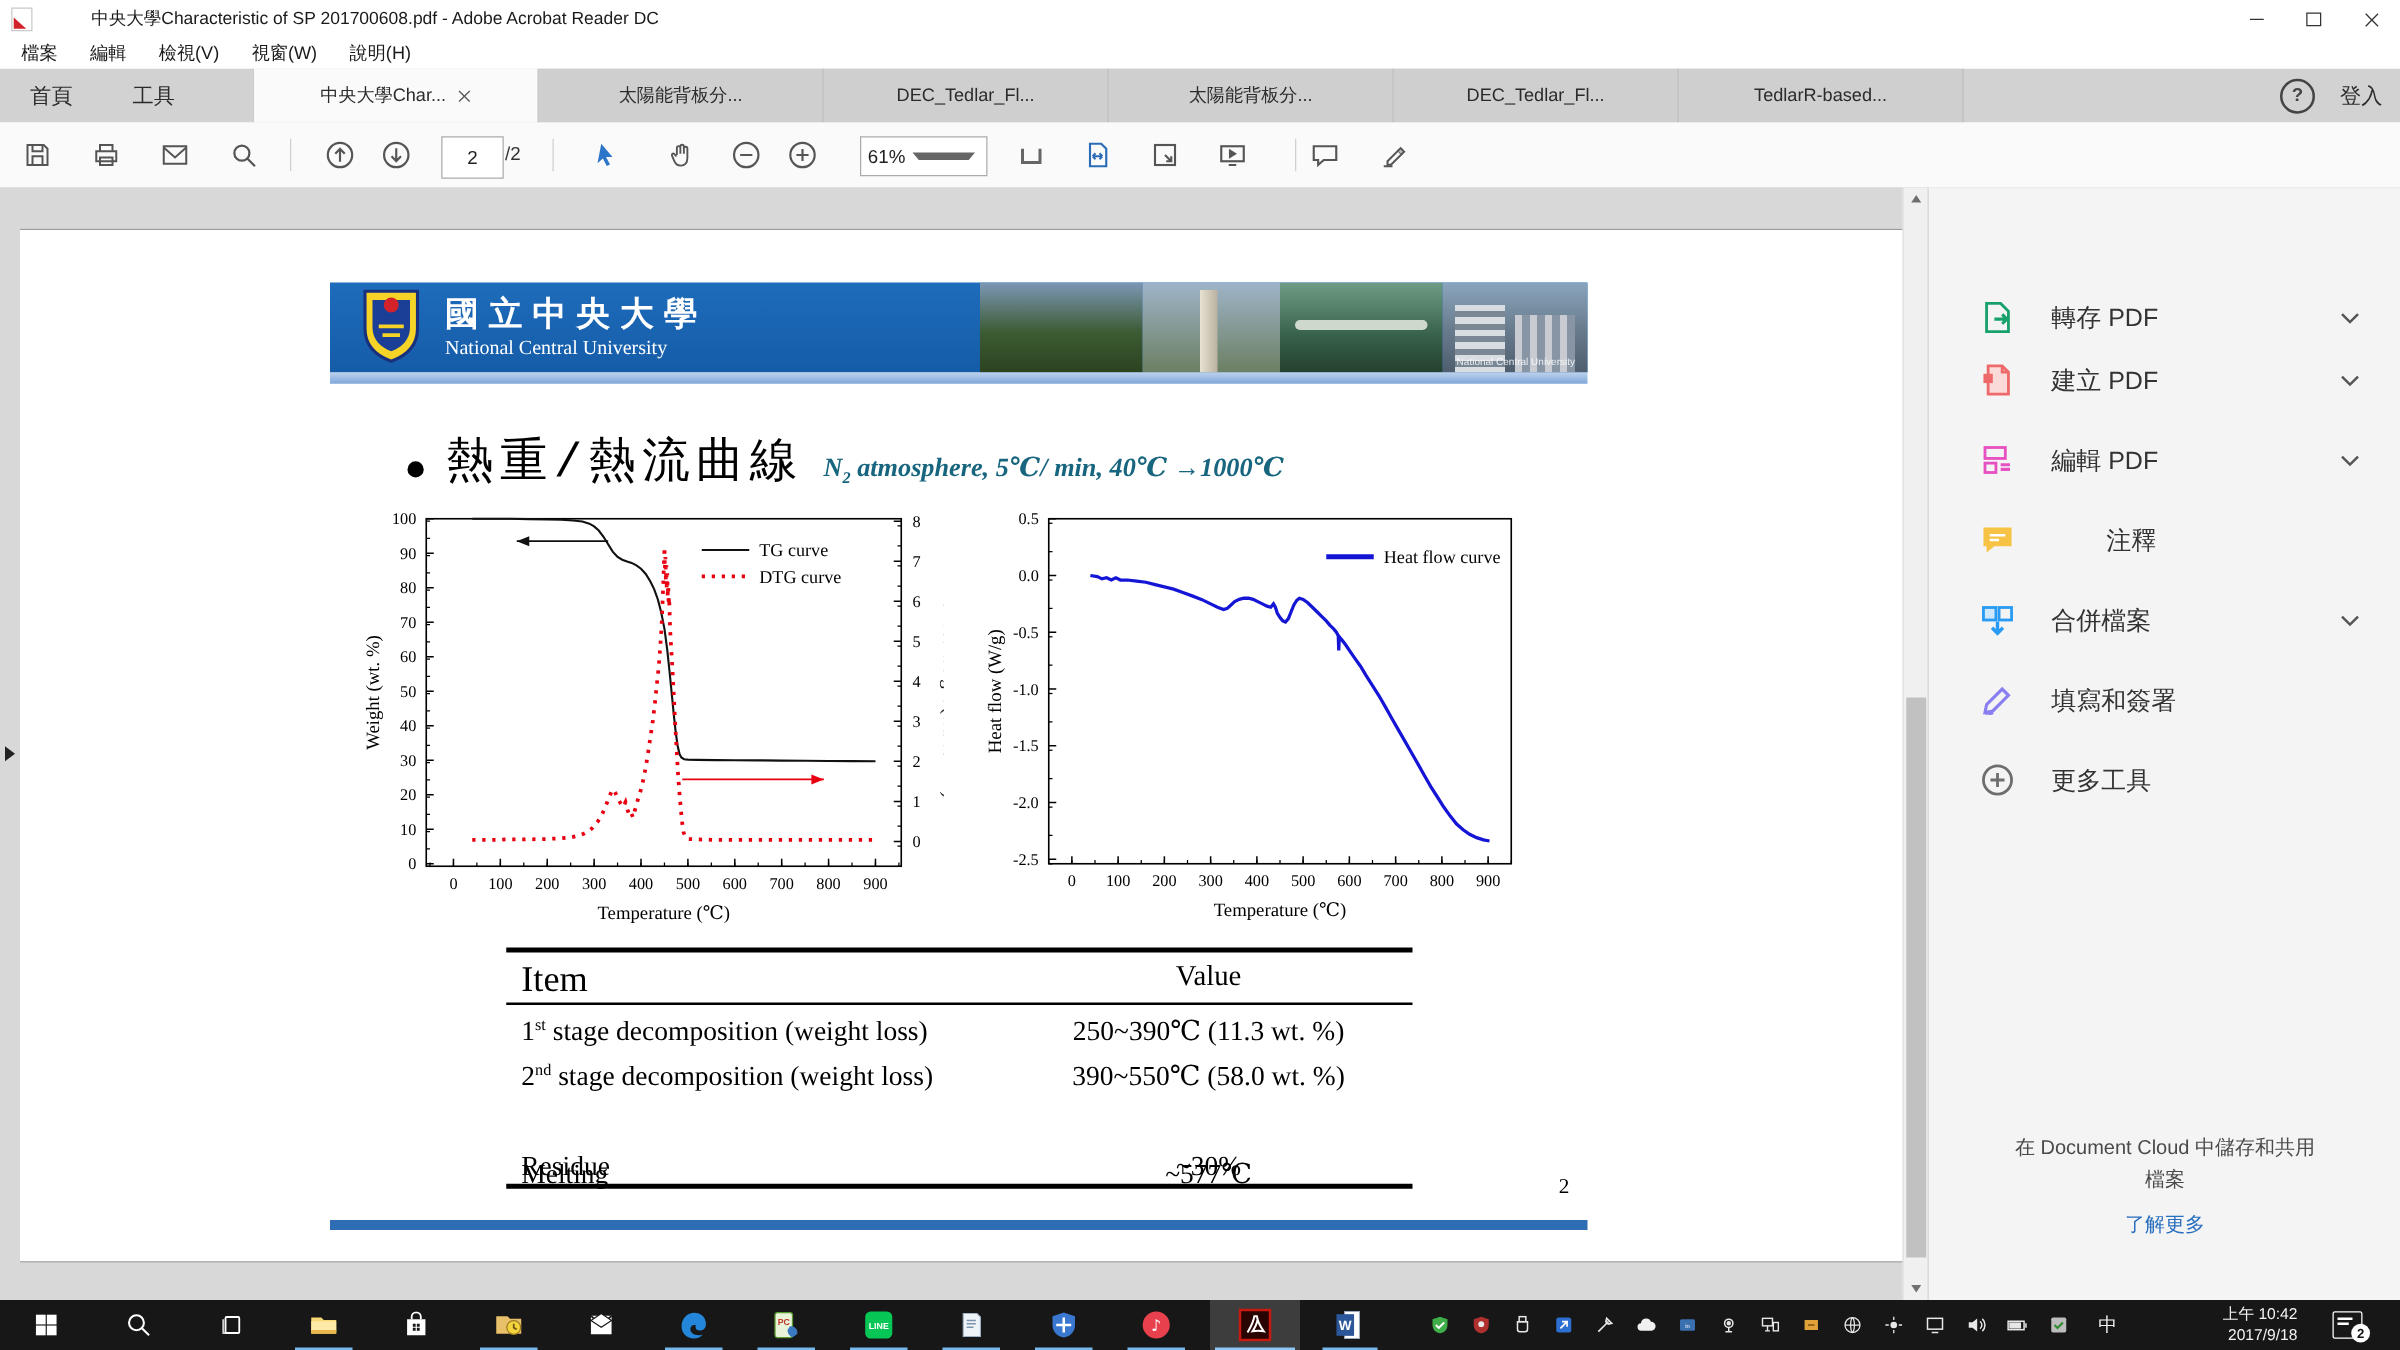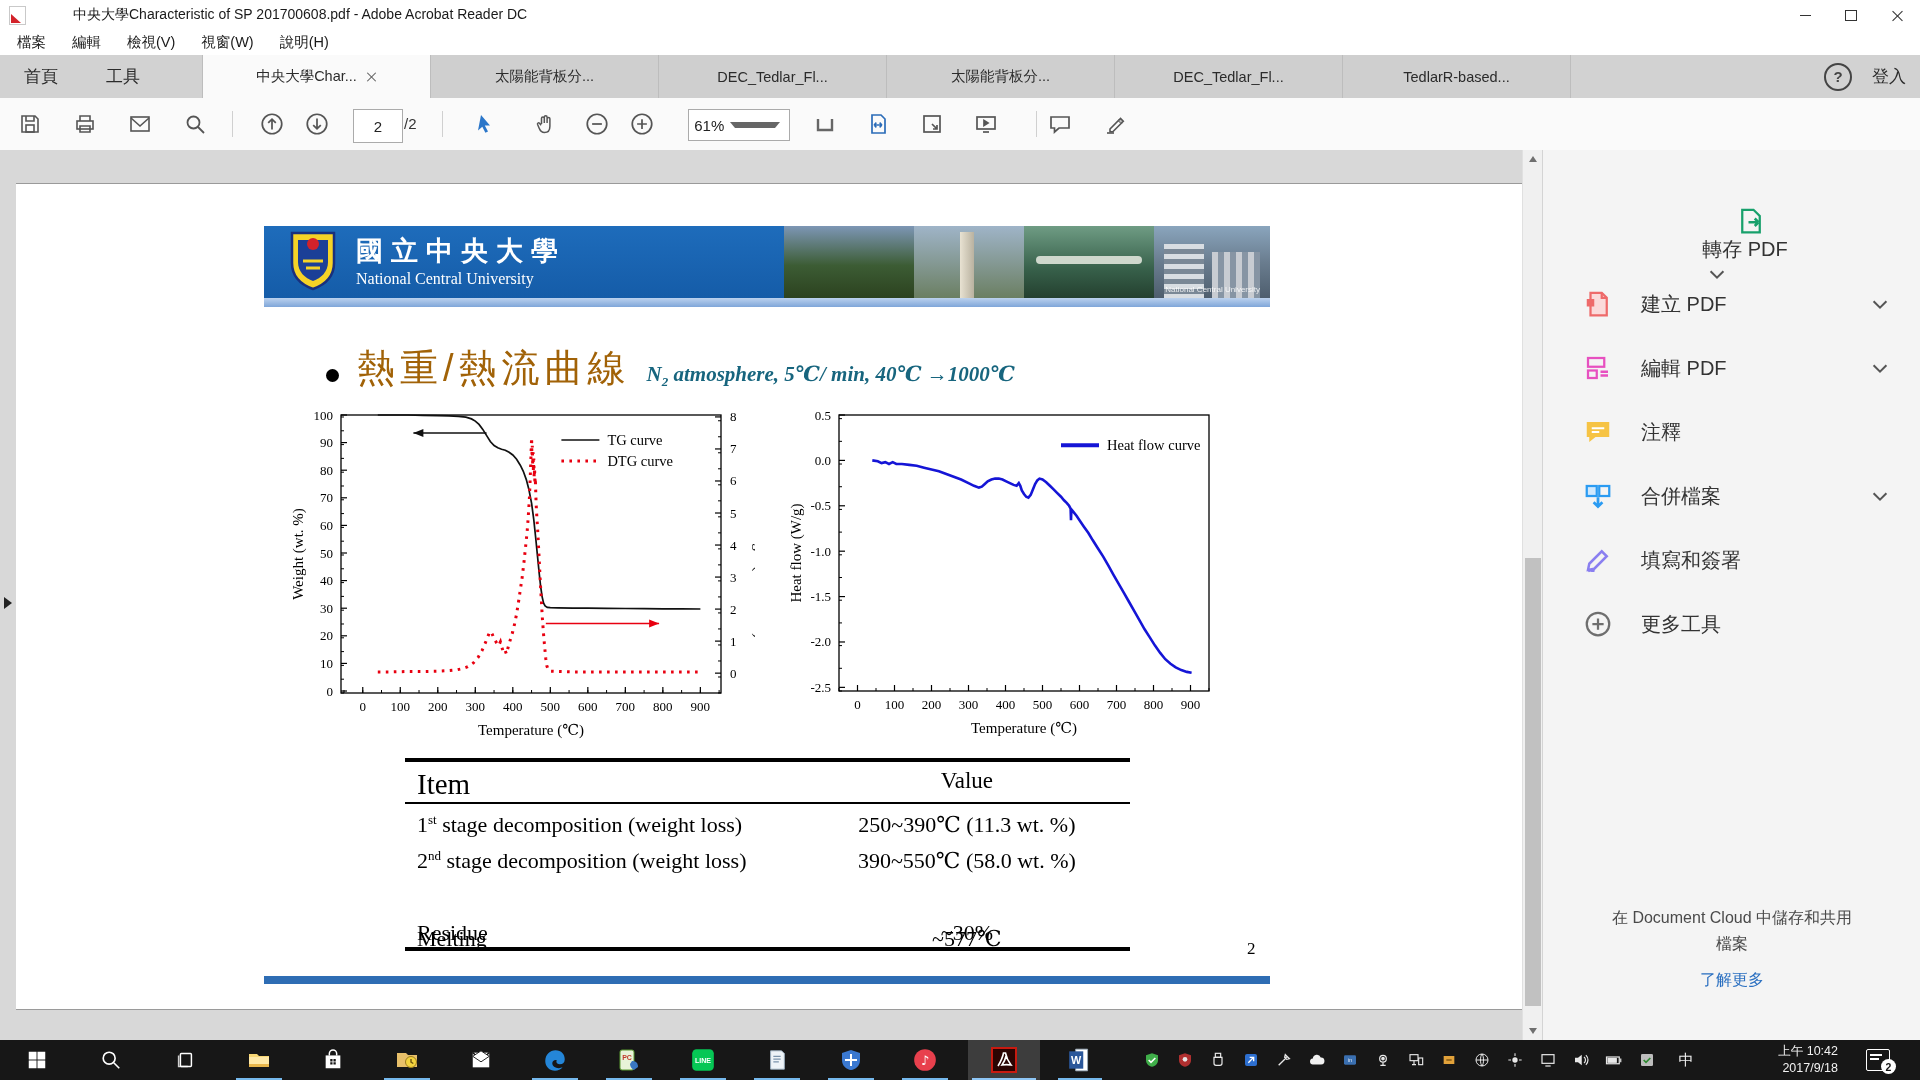--- a/index.html
+++ b/index.html
@@ -52,21 +52,21 @@
   
   .banner{position:absolute;left:248px;top:42px;width:1006px;height:72px;background:linear-gradient(180deg,#1e6cbb,#155ca8);overflow:hidden;}
   .banner-strip{position:absolute;left:248px;top:114px;width:1006px;height:9px;background:linear-gradient(180deg,#bcd2ee,#7fa6d9);}
   .uni-zh{position:absolute;left:92px;top:7px;color:#fff;font-size:27px;letter-spacing:8px;font-weight:bold;font-family:"Liberation Serif","DejaVu Serif",serif;}
   .uni-en{position:absolute;left:92px;top:44px;color:#fff;font-size:16px;font-family:"Liberation Serif","DejaVu Serif",serif;}
   .photo{position:absolute;top:0;height:72px;}
   .caption{position:absolute;right:10px;bottom:4px;font-size:8px;color:rgba(255,255,255,.85);}
   
   .slide-title{position:absolute;left:310px;top:162px;height:48px;display:flex;align-items:flex-end;}
   .bullet{width:13px;height:13px;background:#000;border-radius:50%;margin:0 18px 12px 0;}
-  .st-zh{font-size:38px;color:#a16207;letter-spacing:5px;font-family:Liberation Sans, sans-serif;}
+  .st-zh{font-size:38px;color:#000000;letter-spacing:5px;font-family:Liberation Mono, monospace;}
   .st-sub{font-size:21px;color:#17657e;font-style:italic;font-weight:bold;margin:0 0 4px 16px;font-family:"Liberation Serif","DejaVu Serif",serif;}
   .st-sub sub{font-size:13px;}
   
   .chart{position:absolute;}
   #chart-left{left:269px;top:221px;width:470px;height:345px;}
   #chart-right{left:765px;top:221px;width:450px;height:345px;}
   
   .sum-table{position:absolute;left:389px;top:574px;width:725px;height:193px;font-family:"Liberation Serif","DejaVu Serif",serif;}
   .sum-table .topline{position:absolute;left:0;top:0;width:100%;height:4px;background:#000;}
   .sum-table .headline{position:absolute;left:0;top:44px;width:100%;height:2px;background:#000;}
@@ -572,21 +572,21 @@
     <div class="vs-thumb"></div>
     <div class="vs-arrow vs-down">
         <span class="vs-tri-down"></span>
       </div>
   </div>
 
   <div class="rightpanel" id="rightpanel">
     <div class="rp-footer" style="top:758px">在 Document Cloud 中儲存和共用</div>
     <div class="rp-footer" style="top:784px">檔案</div>
     <div class="rp-link" style="top:820px">了解更多</div>
-  <div class="rp-item" style="top: 56px; flex-direction: column;">
+  <div class="rp-item" style="top: 72px;">
         <span class="ric">
           <svg width="30" height="30" viewBox="0 0 24 24" fill="none" stroke="#17a06b" stroke-width="1.8">
             <path d="M5 3h9l5 5v13H5z"></path>
             <path d="M10 13h8M18 13l-3-3M18 13l-3 3" stroke-width="2"></path>
           </svg>
         </span>
         <span class="rlabel">轉存 PDF</span>
         <span class="rchev">
           <svg width="22" height="22" viewBox="0 0 24 24" fill="none" stroke="#555" stroke-width="2.2">
             <path d="M5 9l7 7 7-7"></path>
@@ -616,21 +616,21 @@
             <path d="M14 15h6M14 18h6" stroke-width="2"></path>
           </svg>
         </span>
         <span class="rlabel">編輯 PDF</span>
         <span class="rchev">
           <svg width="22" height="22" viewBox="0 0 24 24" fill="none" stroke="#555" stroke-width="2.2">
             <path d="M5 9l7 7 7-7"></path>
           </svg>
         </span>
       </div>
-      <div class="rp-item" style="top: 250px;">
+      <div class="rp-item" style="top: 250px; gap: 44px;">
         <span class="ric">
           <svg width="30" height="30" viewBox="0 0 24 24">
             <path d="M3 4h18v12H10l-5 4v-4H3z" fill="#f6c344"></path>
             <path d="M7 9h10M7 12h6" stroke="#fff" stroke-width="1.6"></path>
           </svg>
         </span>
         <span class="rlabel">注釋</span>
       </div>
       <div class="rp-item" style="top: 314px;">
         <span class="ric">

